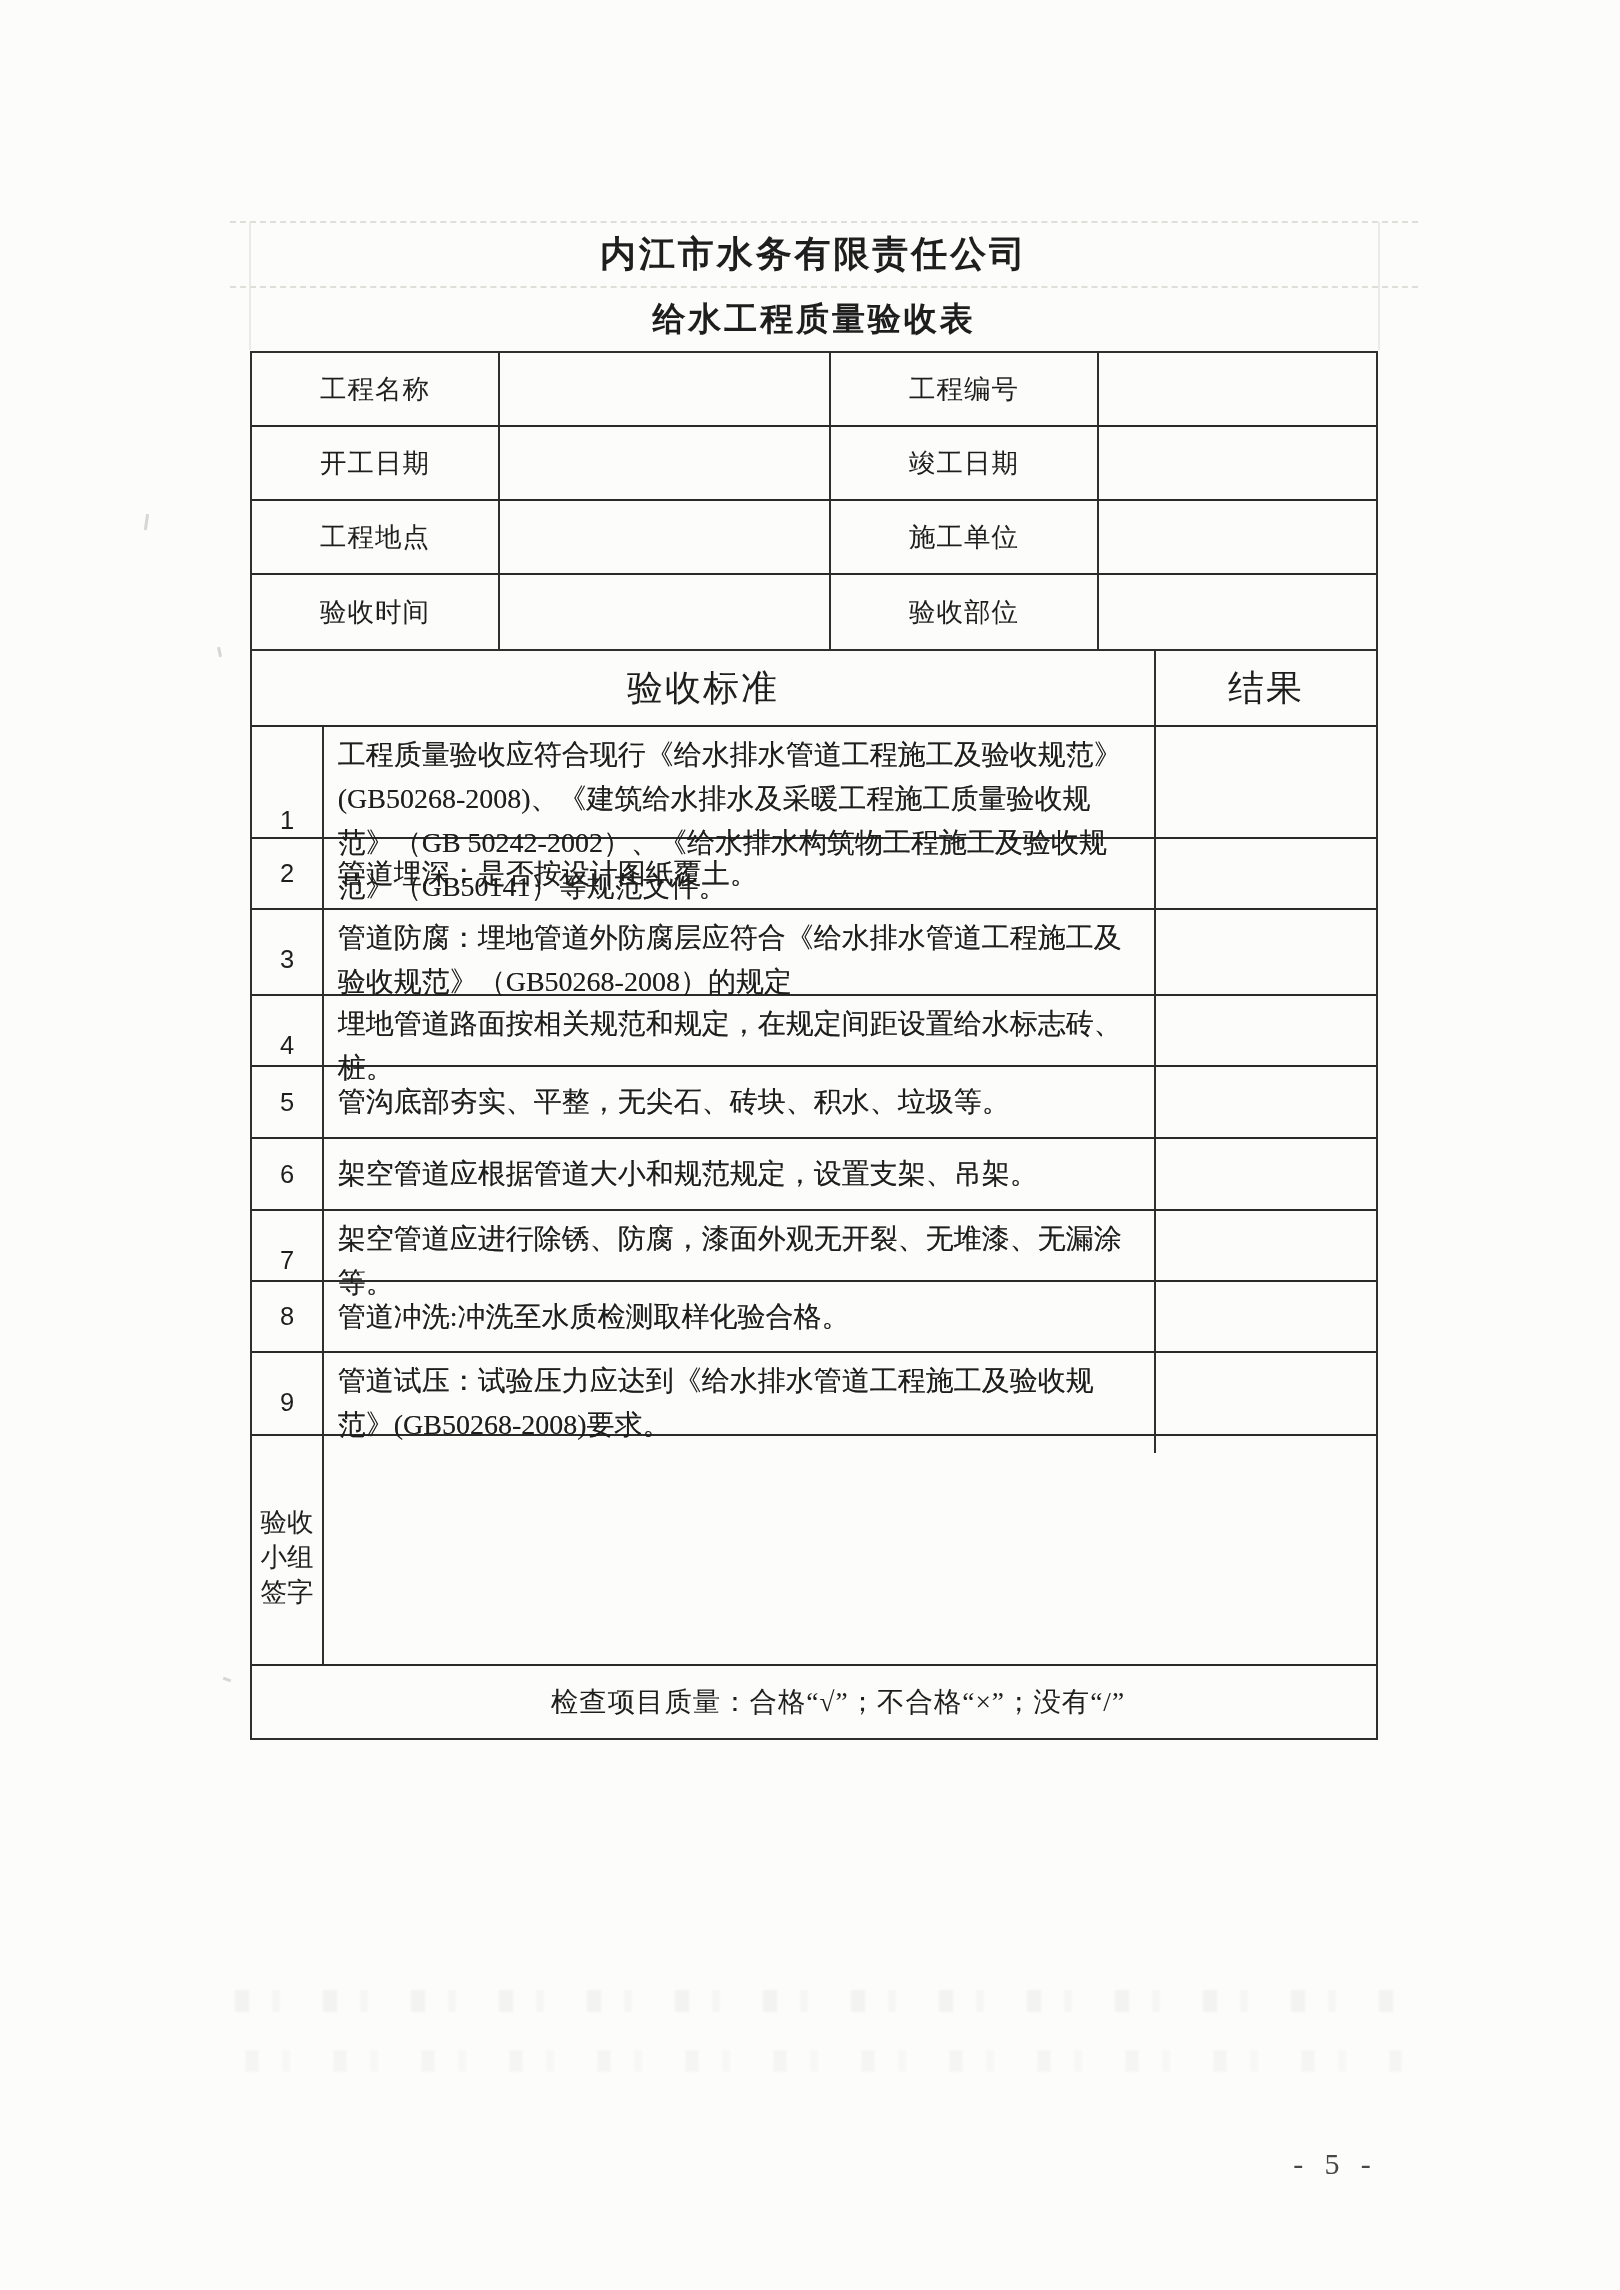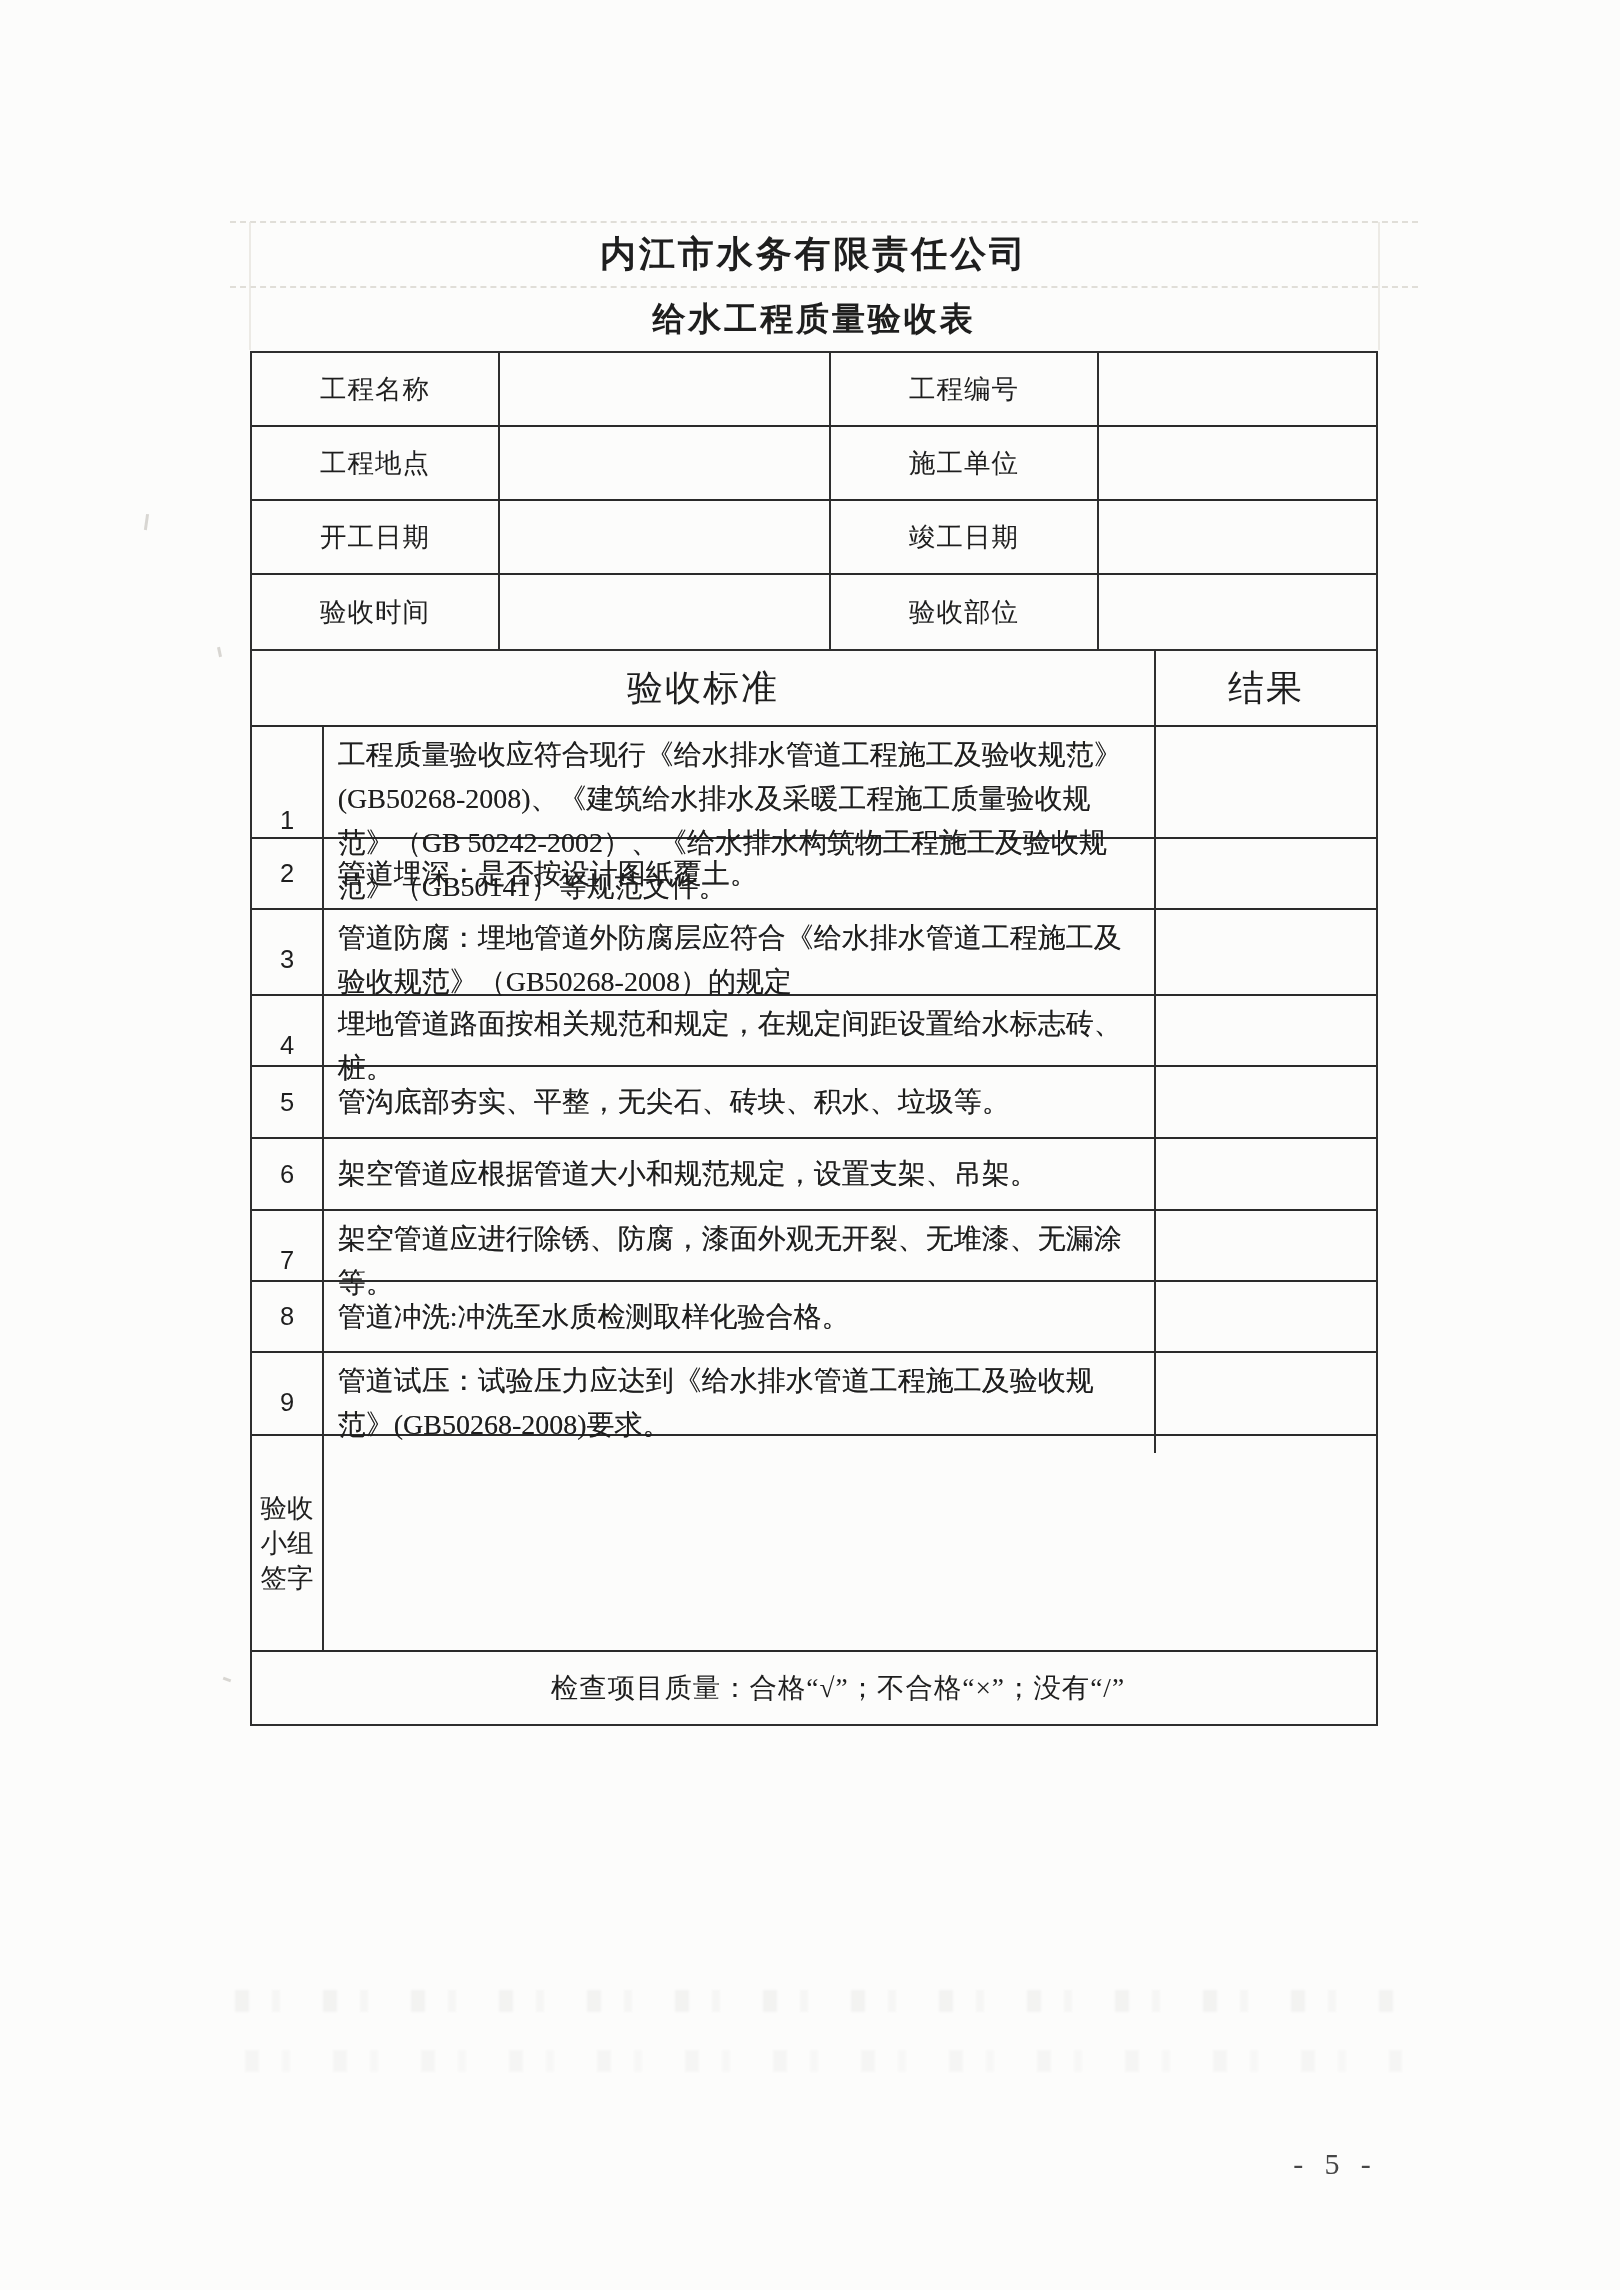--- a/index.html
+++ b/index.html
@@ -46,21 +46,21 @@
   .b-r{border-right:2px solid #2f2f2f;}
   .lbl{justify-content:center;font-size:26.5px;letter-spacing:1px;}
 
   
   .std-wrap{border:2px solid #2f2f2f;border-top:none;}
   .std-row{
     display:grid;grid-template-columns:72px 832px 1fr;
     box-sizing:border-box;border-bottom:2.9px solid #2a2a2a;
   }
   .std-row.hdr{grid-template-columns:904px 1fr;height:76px;}
-  .std-row.sign{grid-template-columns:72px 1fr;height:216px;}
+  .std-row.sign{grid-template-columns:72px 1fr;height:216px;margin-top:14px;}
   .std-row.note{grid-template-columns:1fr;height:72px;border-bottom:none;}
   .no-cell{justify-content:center;font-size:25.5px;font-family:"Liberation Sans",sans-serif;}
   .txt-cell{
     padding:5.9px 15.7px 5.9px 13.7px;font-size:28px;line-height:44px;
     text-shadow:0 0 0.5px rgba(20,20,20,.55);
   }
   .hdr-cell{justify-content:center;font-size:36px;letter-spacing:2px;}
   .sign-lbl{
     justify-content:center;text-align:center;font-size:26.5px;line-height:35px;
     white-space:pre-line;
@@ -94,29 +94,29 @@
     <div class="title-row title-form">给水工程质量验收表</div>
 
     <div class="info-grid">
       <div class="info-row">
         <div class="cell lbl b-r">工程名称</div>
         <div class="cell b-r"></div>
         <div class="cell lbl b-r">工程编号</div>
         <div class="cell"></div>
       </div>
       <div class="info-row">
+        <div class="cell lbl b-r">开工日期</div>
+        <div class="cell b-r"></div>
+        <div class="cell lbl b-r">竣工日期</div>
+        <div class="cell"></div>
+      </div>
+      <div class="info-row">
         <div class="cell lbl b-r">工程地点</div>
         <div class="cell b-r"></div>
         <div class="cell lbl b-r">施工单位</div>
-        <div class="cell"></div>
-      </div>
-      <div class="info-row">
-        <div class="cell lbl b-r">开工日期</div>
-        <div class="cell b-r"></div>
-        <div class="cell lbl b-r">竣工日期</div>
         <div class="cell"></div>
       </div>
       <div class="info-row">
         <div class="cell lbl b-r">验收时间</div>
         <div class="cell b-r"></div>
         <div class="cell lbl b-r">验收部位</div>
         <div class="cell"></div>
       </div>
     </div>
 

